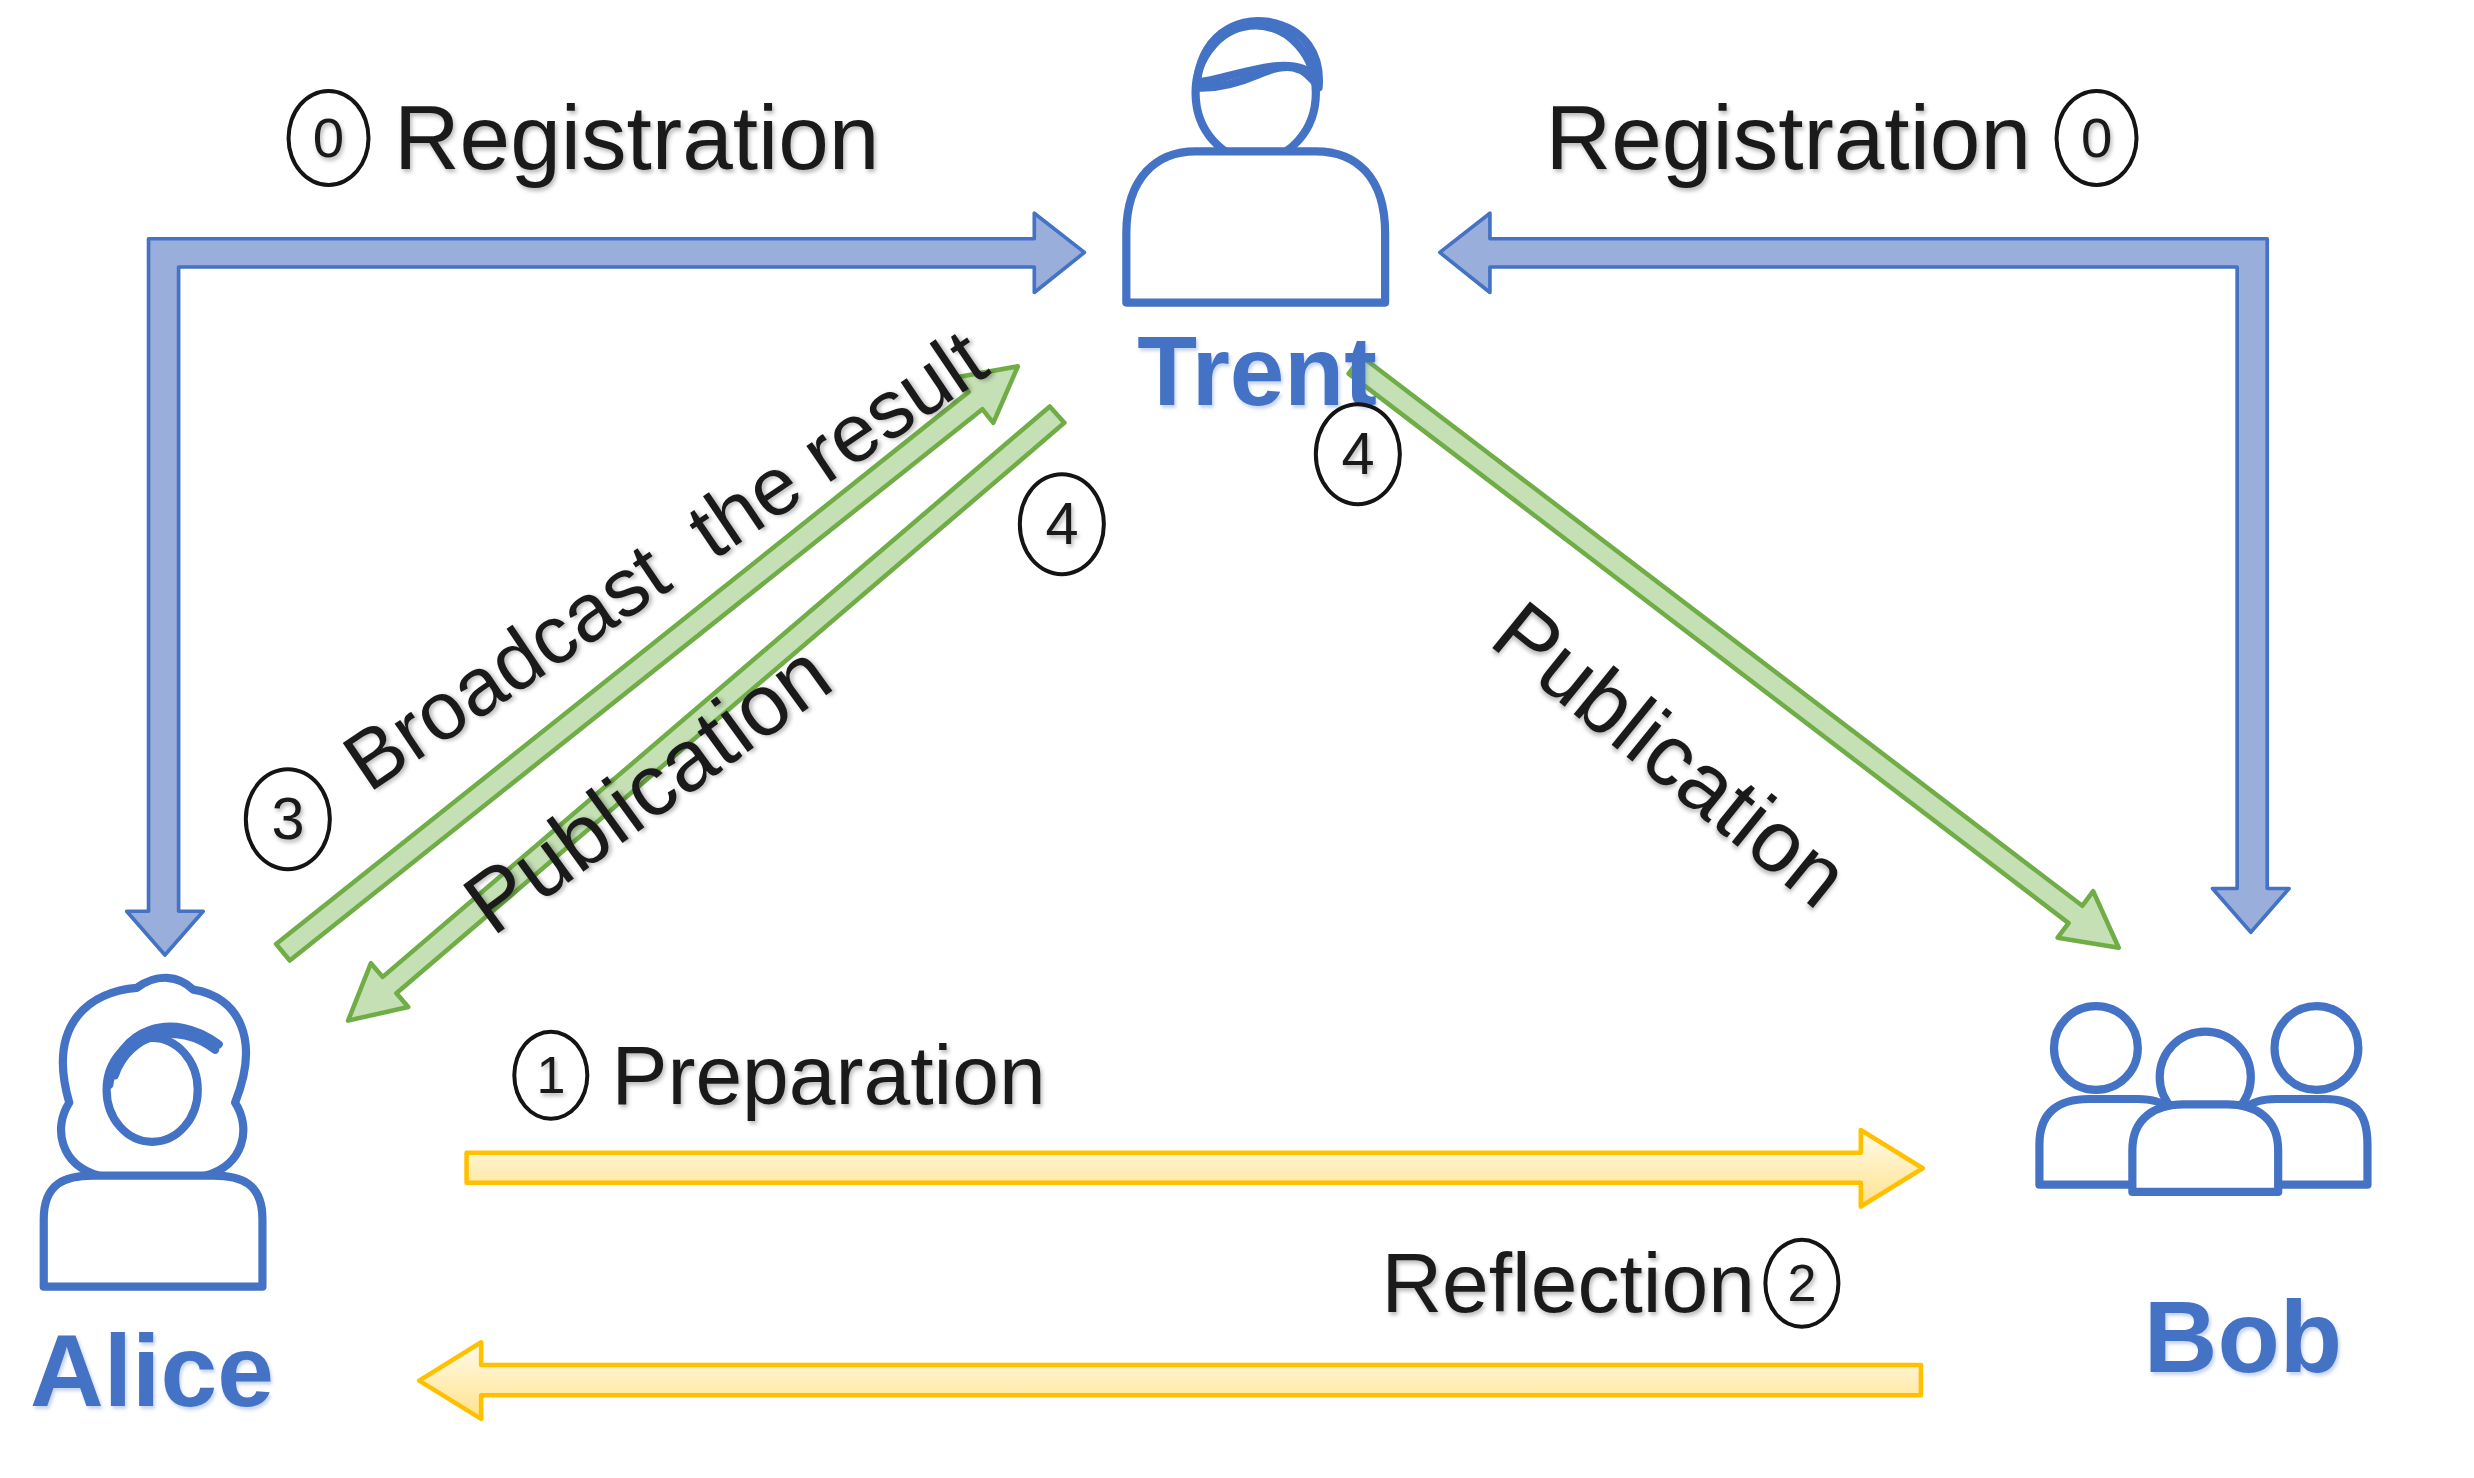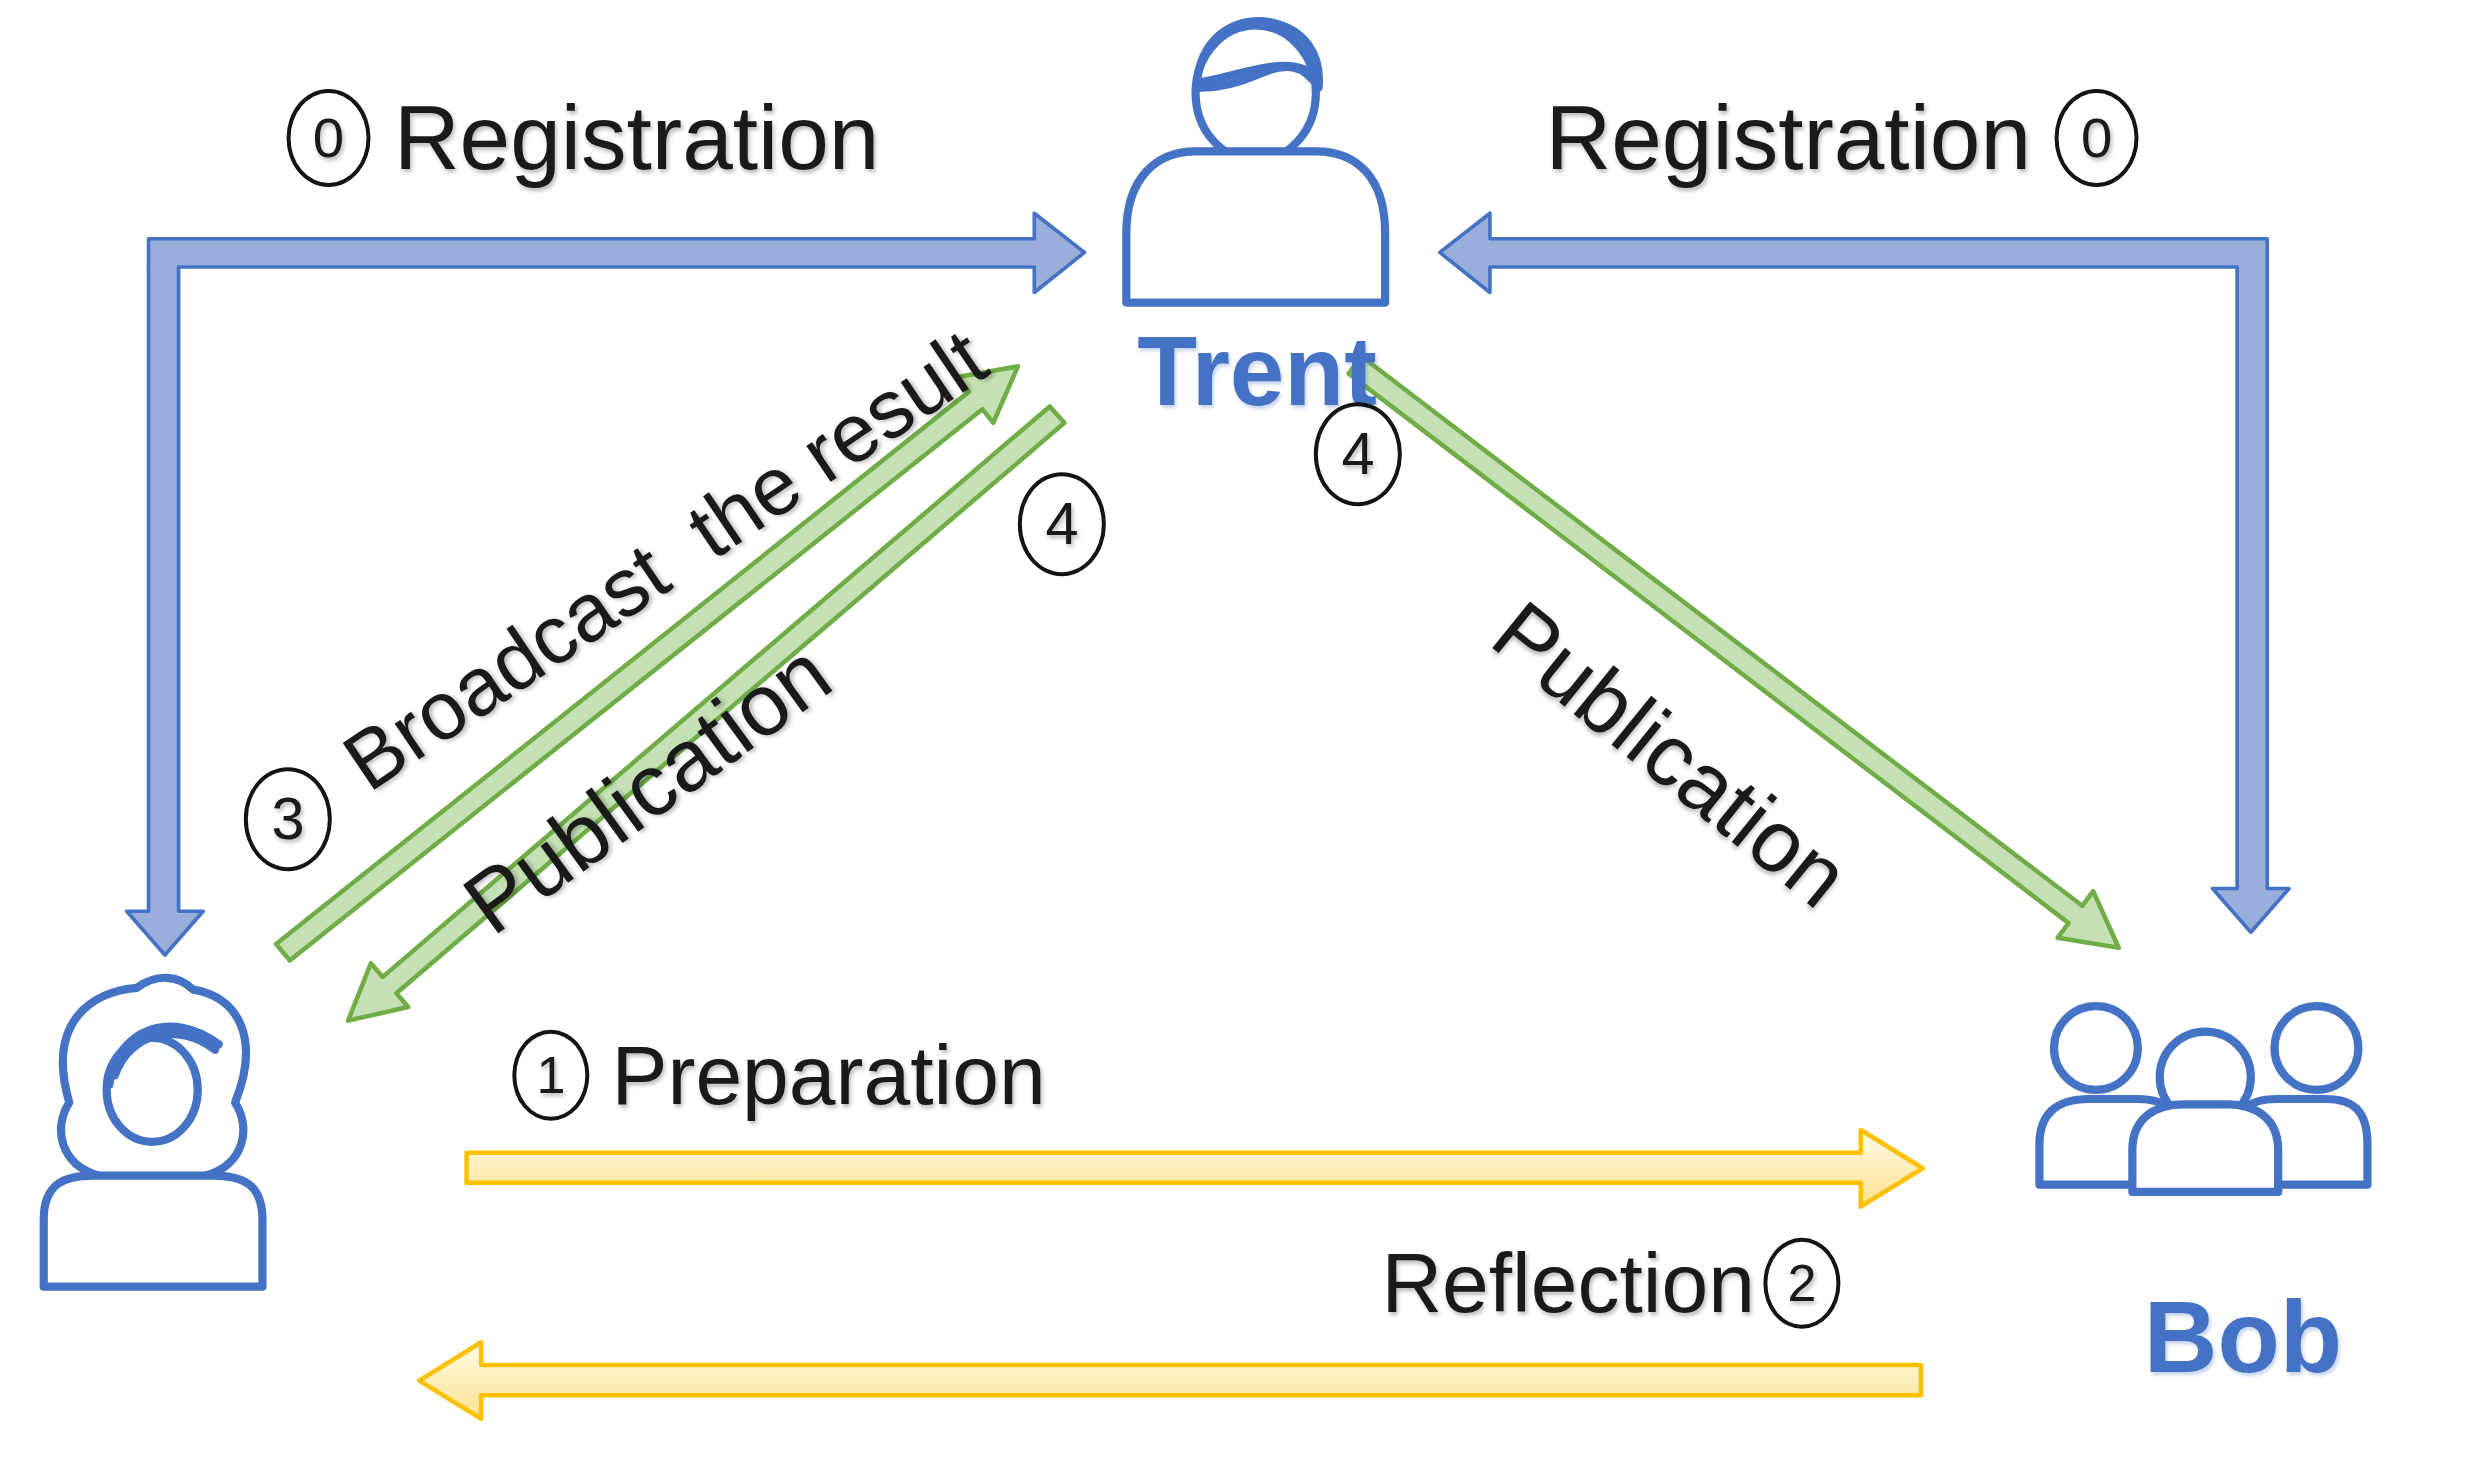--- a/index.html
+++ b/index.html
@@ -86,20 +86,21 @@
     <span>Registration</span>
   </div>
 
   <div class="lbl" style="left:1842px;top:138px;font-size:91px;">
     <span>Registration</span>
     <span class="cnum"><span>0</span></span>
   </div>
 
   <div class="lbl name" style="left:1257px;top:372px;font-size:98px;">Trent</div>
 
+  <div class="lbl name" style="left:152px;top:1371px;font-size:102px;">Alice</div>
 
   <div class="lbl name" style="left:2243px;top:1297px;font-size:102px;margin-top:40px;">Bob</div>
 
   <div class="lbl" style="left:779px;top:1075px;font-size:84px;">
     <span class="cnum"><span>1</span></span>
     <span>Preparation</span>
   </div>
 
   <div class="lbl" style="left:1611px;top:1283px;font-size:84px;gap:.10em;">
     <span>Reflection</span>

